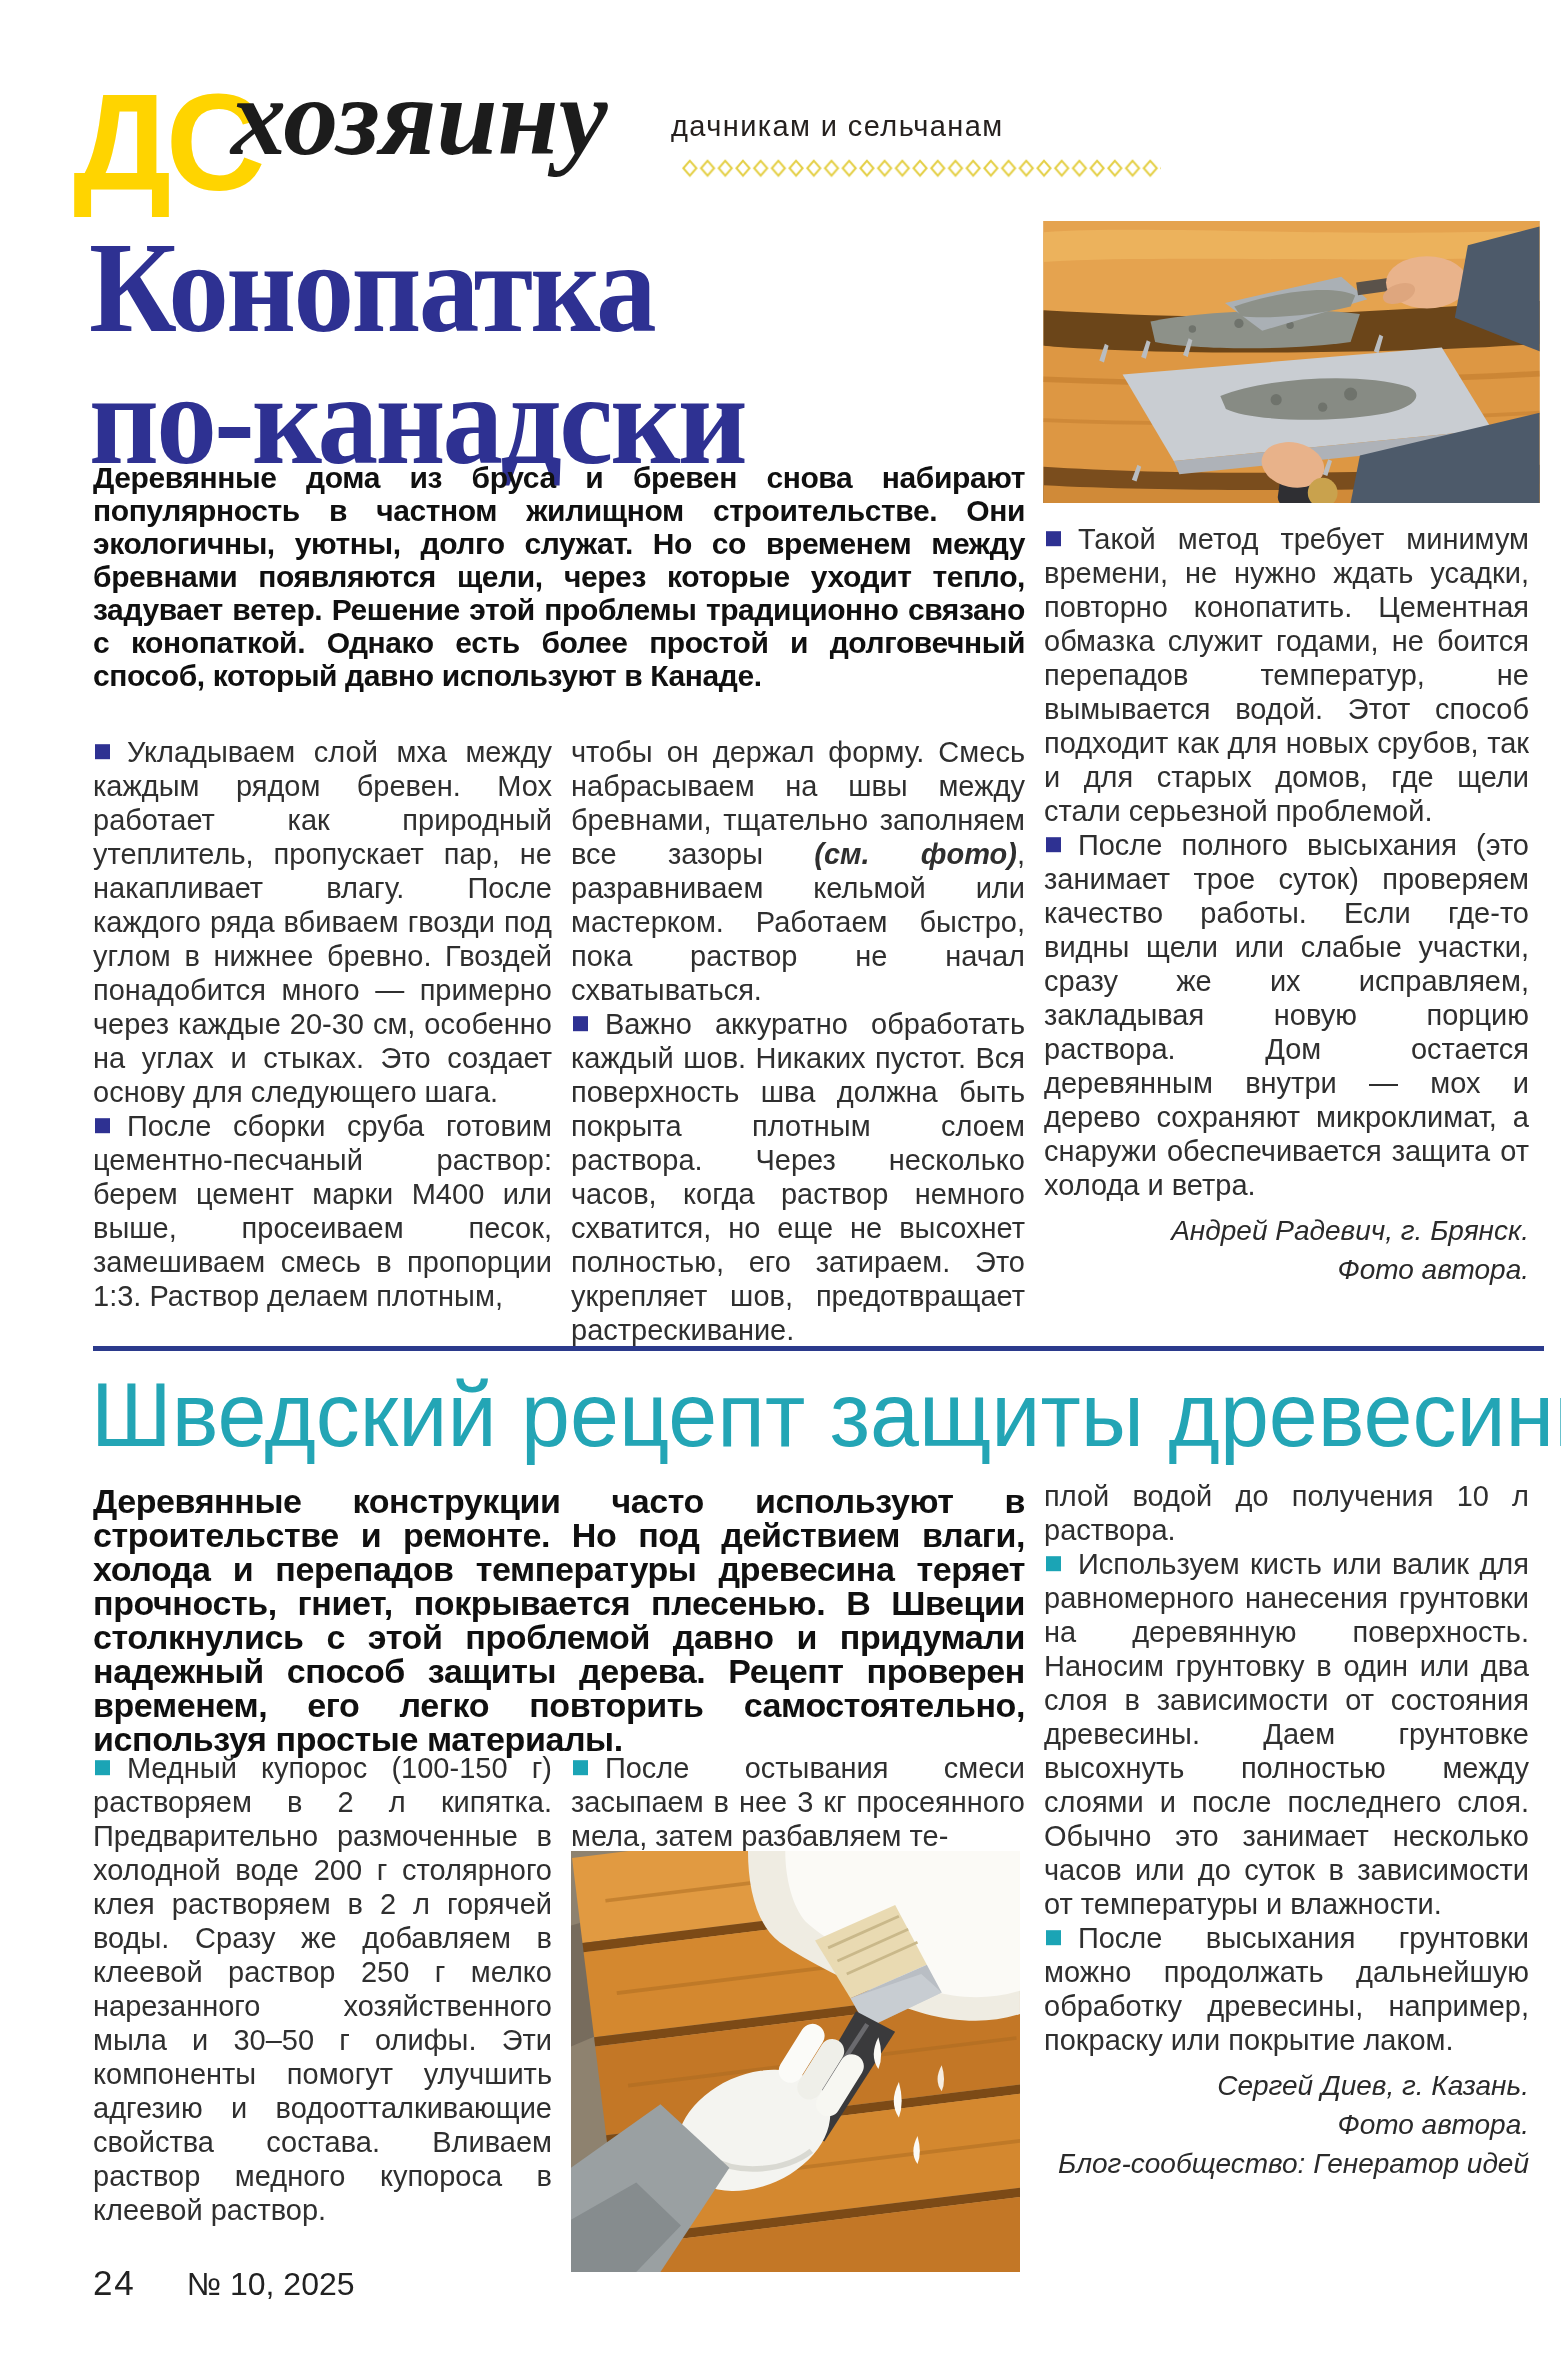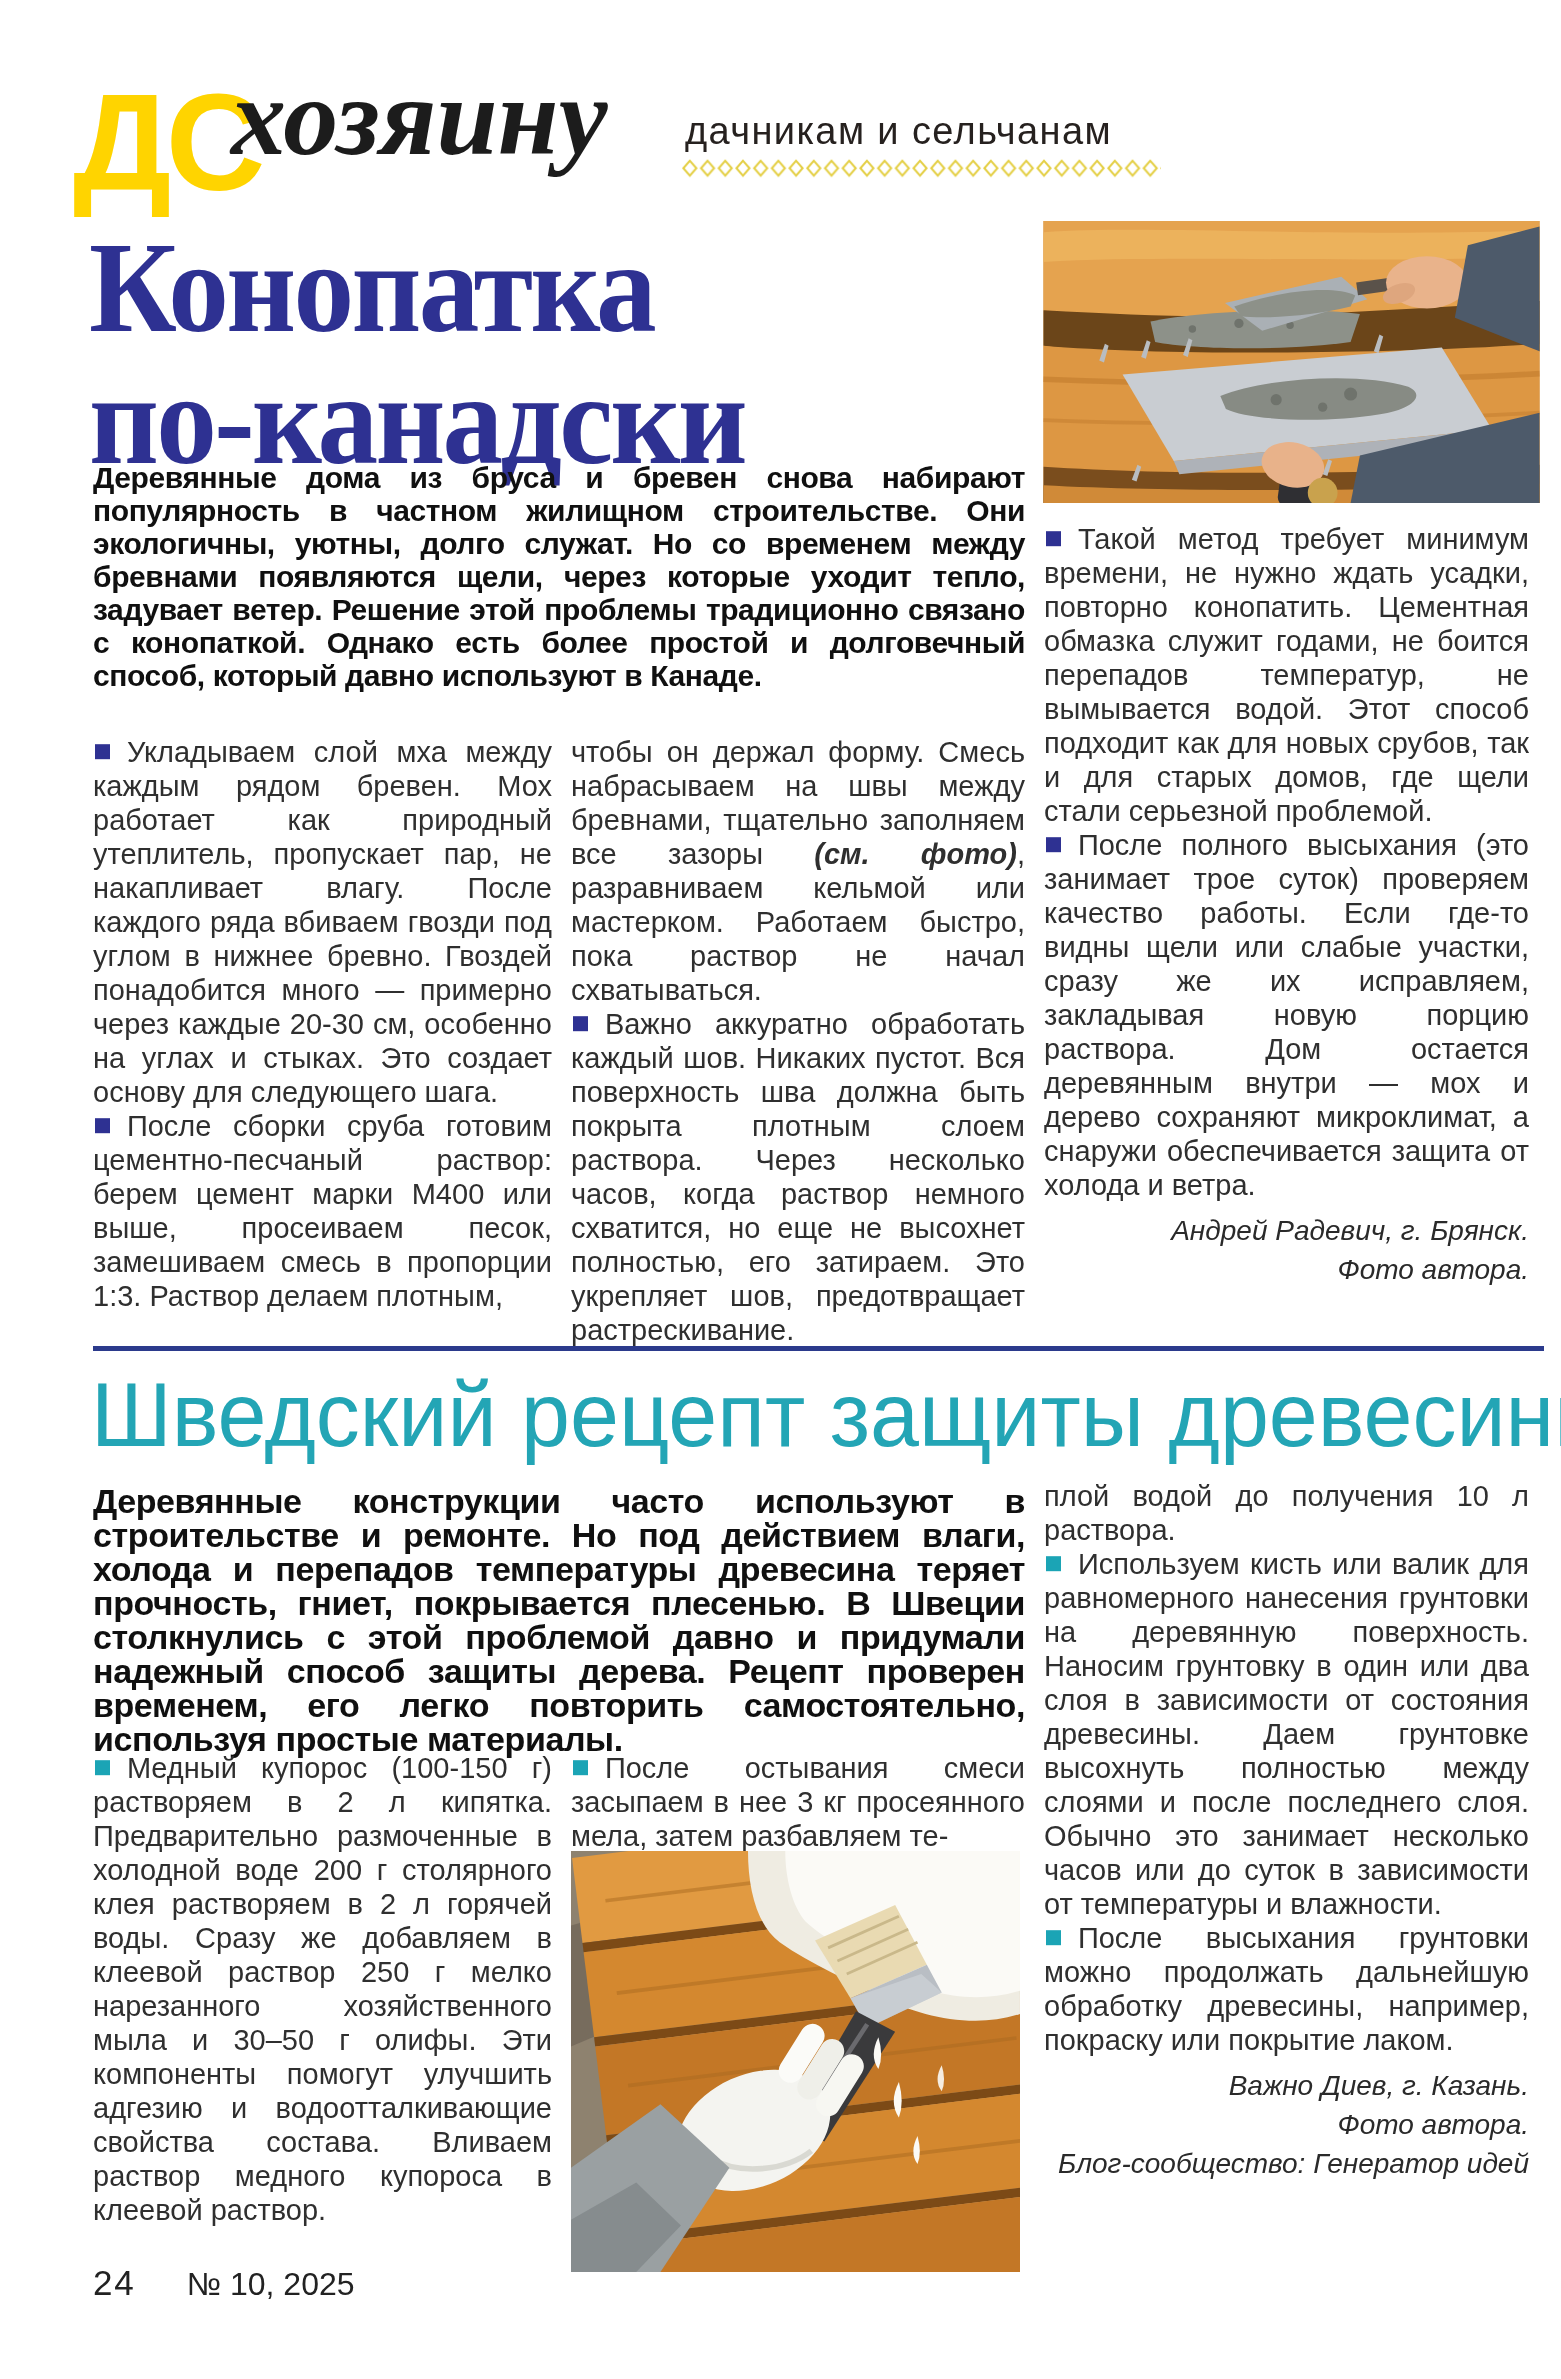--- a/index.html
+++ b/index.html
@@ -4,21 +4,21 @@
 <style>
   html,body{margin:0;padding:0;background:#ffffff;}
   .page{position:relative;width:1561px;height:2380px;background:#ffffff;overflow:hidden;
         font-family:"Liberation Sans",sans-serif;color:#2e2e2e;}
 
   
   .logo{position:absolute;left:73px;top:73px;font-size:138px;line-height:1;font-weight:800;
         letter-spacing:-5.6px;color:#ffd400;font-family:"Liberation Sans",sans-serif;}
   .section-name{position:absolute;left:231px;top:62px;font-size:110px;line-height:1;
         font-style:italic;font-weight:700;font-family:"Liberation Serif",serif;color:#1c1c1c;}
-  .tagline{position:absolute;left:685px;top:110px;font-size:38px;letter-spacing:1.4px;color:#26211f;}
+  .tagline{position:absolute;left:671px;top:110px;font-size:29px;letter-spacing:1.4px;color:#26211f;}
   .diamond-chain{position:absolute;left:681px;top:157px;}
 
   
   .title1{position:absolute;left:89px;top:222px;font-family:"Liberation Serif",serif;
         font-weight:700;color:#2e3192;font-size:129px;line-height:132px;letter-spacing:-2.8px;
         transform:scaleX(.94);transform-origin:left top;white-space:nowrap;}
   .intro{position:absolute;font-weight:700;color:#101010;text-align:justify;
         letter-spacing:-0.4px;}
   .intro1{left:93px;top:461px;width:932px;font-size:30px;line-height:33px;}
   .intro2{left:93px;top:1484px;width:932px;font-size:34px;line-height:34px;}
@@ -197,21 +197,21 @@
     <path d="M352 248 q6 22 0 38 q-11 -16 0 -38" fill="#fbfaf6"></path>
     <path d="M372 306 q5 18 0 30 q-9 -12 0 -30" fill="#fbfaf6"></path>
     <path d="M398 230 q5 16 0 28 q-9 -12 0 -28" fill="#fbfaf6" opacity=".9"></path>
   </svg>
 
   <div class="col a2c3">
     <p><span>плой водой до получения 10 л раствора.</span></p>
     <p><span class="sq sq-teal"></span><span>Используем кисть или валик для равномерного нанесения грунтовки на деревянную поверхность. Наносим грунтовку в один или два слоя в зависимости от состояния древесины. Даем грунтовке высохнуть полностью между слоями и после последнего слоя. Обычно это занимает несколько часов или до суток в зависимости от температуры и влажности.</span></p>
     <p><span class="sq sq-teal"></span><span>После высыхания грунтовки можно продолжать дальнейшую обработку древесины, например, покраску или покрытие лаком.</span></p>
     <div class="byline">
-      <div>Важно Диев, г. Казань.</div>
+      <div>Сергей Диев, г. Казань.</div>
       <div>Фото автора.</div>
       <div>Блог-сообщество: Генератор идей</div>
     </div>
   </div>
 
   <div class="footer">
     <span class="pnum">24</span><span>№ 10, 2025</span>
   </div>
 
 </div>

